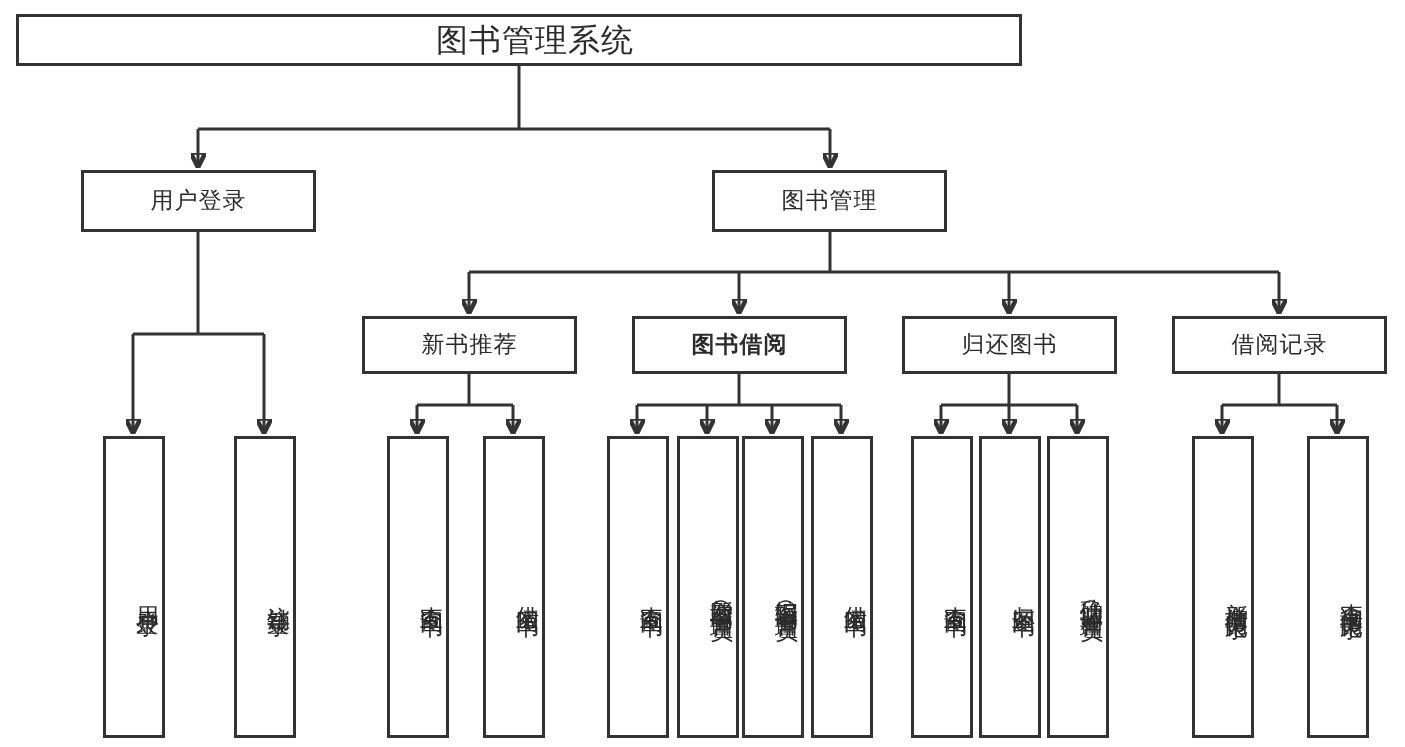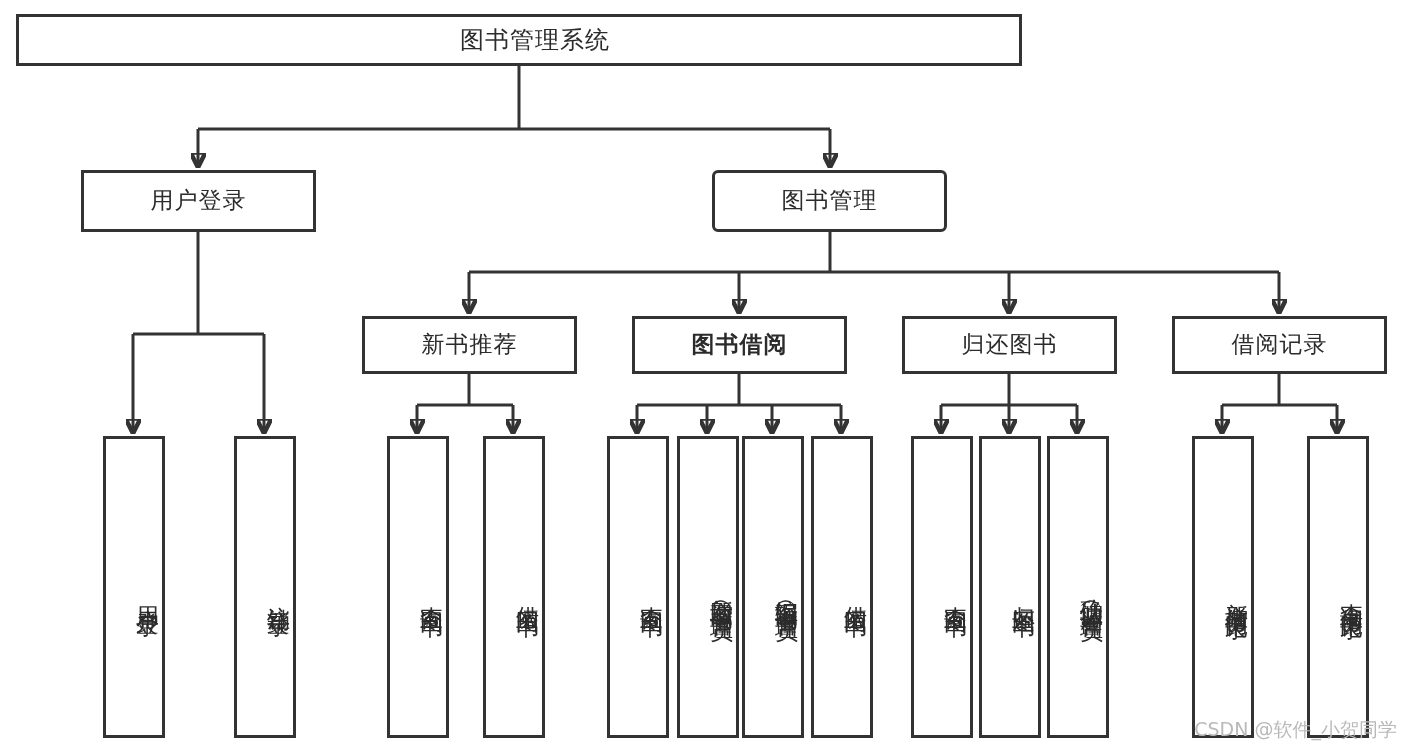--- a/index.html
+++ b/index.html
@@ -44,21 +44,21 @@
     align-items: flex-start;
     justify-content: center;
     padding-top: 14px;
     white-space: nowrap;
   }
   .node-v .vtext {
     writing-mode: vertical-rl;
     text-orientation: upright;
   }
   #root-node {
-    font-size: 24px;
+    font-size: 32px;
     padding-left: 32px;
   }
   svg#connectors {
     position: absolute;
     left: 0;
     top: 0;
     width: 1405px;
     height: 747px;
     pointer-events: none;
   }
@@ -137,21 +137,21 @@
     <line x1="1337" y1="405" x2="1337" y2="432" marker-end="url(#arrow)"></line>
   </svg>
 
   <div class="node node-h" id="root-node" style="left:16px; top:14px; width:1006px; height:52px;">
     <span>图书管理系统</span>
   </div>
 
   <div class="node node-h" style="left:81px; top:170px; width:235px; height:62px;">
     <span>用户登录</span>
   </div>
-  <div class="node node-h" style="left:712px; top:170px; width:235px; height:62px;border-radius:6px;">
+  <div class="node node-h" style="left:712px; top:170px; width:235px; height:62px;">
     <span>图书管理</span>
   </div>
 
   <div class="node node-h" style="left:362px; top:316px; width:215px; height:58px;">
     <span>新书推荐</span>
   </div>
   <div class="node node-h" style="left:632px; top:316px; width:215px; height:58px;font-weight:bold;">
     <span>图书借阅</span>
   </div>
   <div class="node node-h" style="left:902px; top:316px; width:215px; height:58px;">
@@ -198,15 +198,14 @@
     <span class="vtext">确认归还（管理员）</span>
   </div>
 
   <div class="node node-v" style="left:1192px; top:436px; width:62px; height:302px;">
     <span class="vtext">新增借阅记录</span>
   </div>
   <div class="node node-v" style="left:1307px; top:436px; width:62px; height:302px;">
     <span class="vtext">查询借阅记录</span>
   </div>
 
-  <div class="watermark">CSDN @软件_小贺同学</div>
 
 </div>
 
 </body></html>

